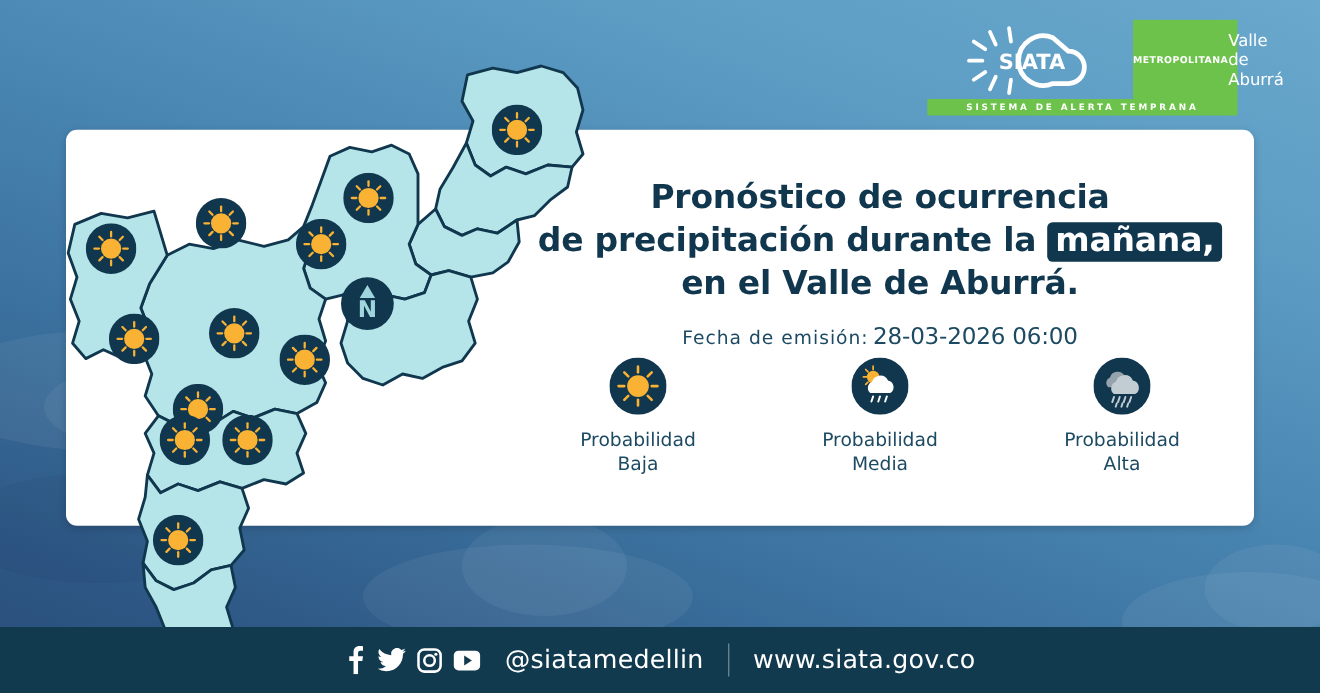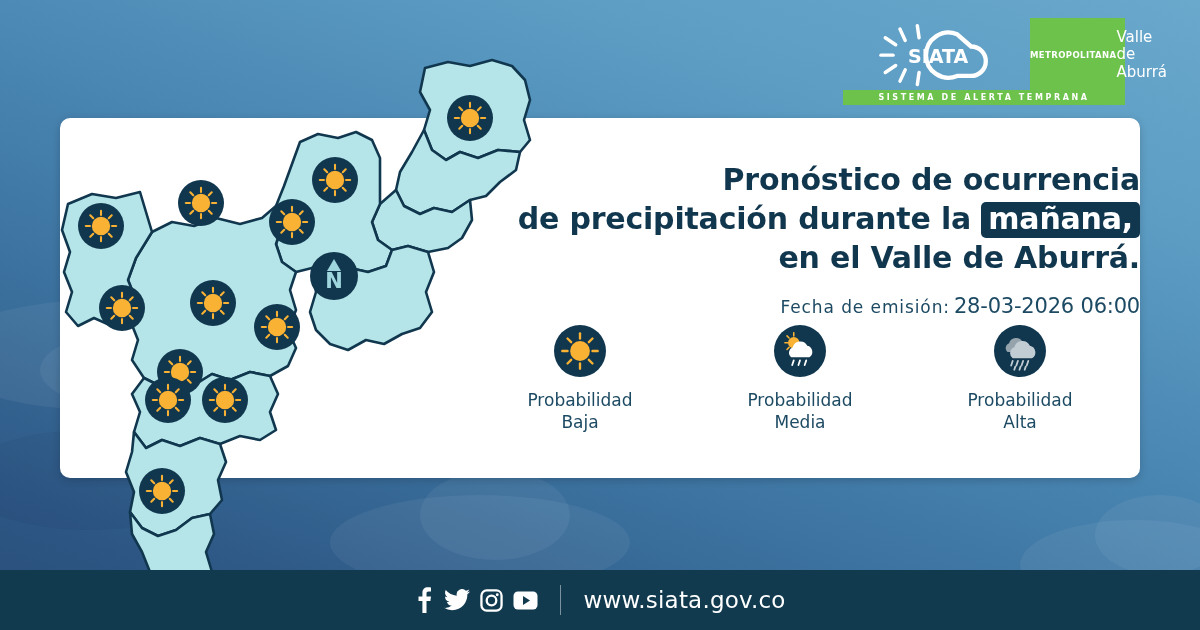--- a/index.html
+++ b/index.html
@@ -26,22 +26,22 @@
     background:#ffffff;
     border-radius:10px;
     box-shadow:0 2px 8px rgba(0,0,0,0.18);
   }
 
   
   #maplayer { position:absolute; left:0; top:0; width:1200px; height:630px; pointer-events:none; }
 
   
   #content {
-    position:absolute; left:480px; top:160px; width:660px;
-    text-align:right;
+    position:absolute; left:470px; top:160px; width:660px;
+    text-align:center;
   }
   #title {
     color:#11374f;
     font-weight:bold;
     font-size:30px;
     line-height:1.30;
     letter-spacing:-0.2px;
   }
   .hl {
     background:#11374f;
@@ -325,15 +325,16 @@
     <svg width="23" height="23" viewBox="0 0 24 24">
       <rect x="1.5" y="1.5" width="21" height="21" rx="5.5" fill="none" stroke="#ffffff" stroke-width="2.4"></rect>
       <circle cx="12" cy="12" r="5" fill="none" stroke="#ffffff" stroke-width="2.4"></circle>
       <circle cx="18" cy="6" r="1.5" fill="#ffffff"></circle>
     </svg>
     <svg width="25" height="19" viewBox="0 0 25 19">
       <rect x="0.5" y="0.5" width="24" height="18" rx="4.5" fill="#ffffff"></rect>
       <polygon points="10,5 17,9.5 10,14" fill="#123a4f"></polygon>
     </svg>
   </div>
+  <span id="handle">@siatamedellin</span>
   <div id="divider"></div>
   <span id="weburl">www.siata.gov.co</span>
 </div>
 
 </body></html>

